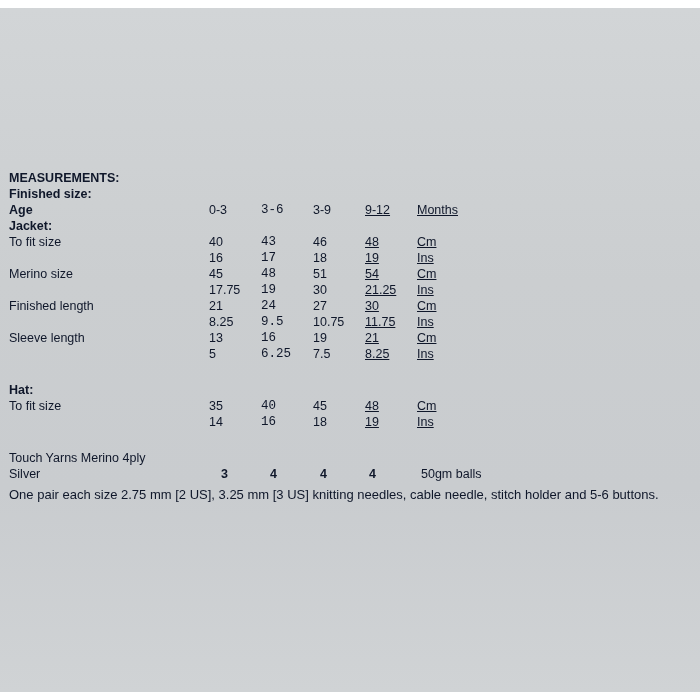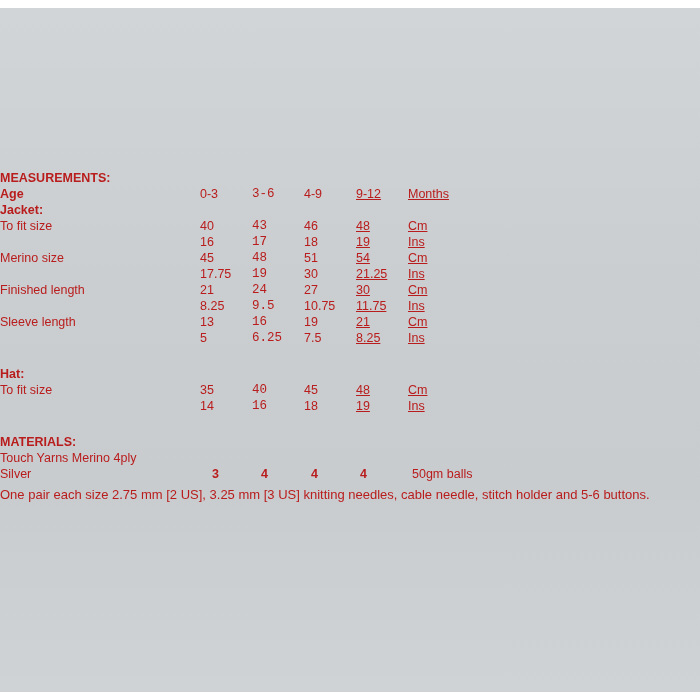--- a/index.html
+++ b/index.html
@@ -23,24 +23,24 @@
   }
   
   #sheet::before {
     content: "";
     position: absolute;
     inset: 0;
     background: linear-gradient(180deg, #d2d5d7 0%, #cbced0 40%, #c9cccf 70%, #d0d3d5 100%);
   }
   #content {
     position: absolute;
-    left: 0;
+    left: 9px;
     top: 164px;
     width: 680px;
-    color: #b91c1c;
+    color: #0f172a;
     font-size: 12.5px;
     line-height: 1.0;
   }
   .row {
     position: relative;
     height: 16px;
     white-space: nowrap;
   }
   .gap20 { height: 20px; }
   .lbl {
@@ -69,26 +69,29 @@
 </head>
 <body>
 
 <div id="sheet">
   <div id="content">
 
     <div class="row">
       <span class="lbl bold">MEASUREMENTS:</span>
     </div>
 
+    <div class="row">
+      <span class="lbl bold">Finished size:</span>
+    </div>
 
     <div class="row">
       <span class="lbl bold">Age</span>
       <span class="c0">0-3</span>
       <span class="c1">3-6</span>
-      <span class="c2">4-9</span>
+      <span class="c2">3-9</span>
       <span class="c3">9-12</span>
       <span class="unit">Months</span>
     </div>
 
     <div class="row">
       <span class="lbl bold">Jacket:</span>
     </div>
 
     <div class="row">
       <span class="lbl">To fit size</span>
@@ -181,23 +184,20 @@
       <span class="lbl"></span>
       <span class="c0">14</span>
       <span class="c1">16</span>
       <span class="c2">18</span>
       <span class="c3">19</span>
       <span class="unit">Ins</span>
     </div>
 
     <div class="gap20"></div>
 
-    <div class="row">
-      <span class="lbl bold">MATERIALS:</span>
-    </div>
 
     <div class="row">
       <span class="lbl">Touch Yarns Merino 4ply</span>
     </div>
 
     <div class="row">
       <span class="lbl">Silver</span>
       <span class="matcol">3</span>
       <span class="matcol1">4</span>
       <span class="matcol2">4</span>

